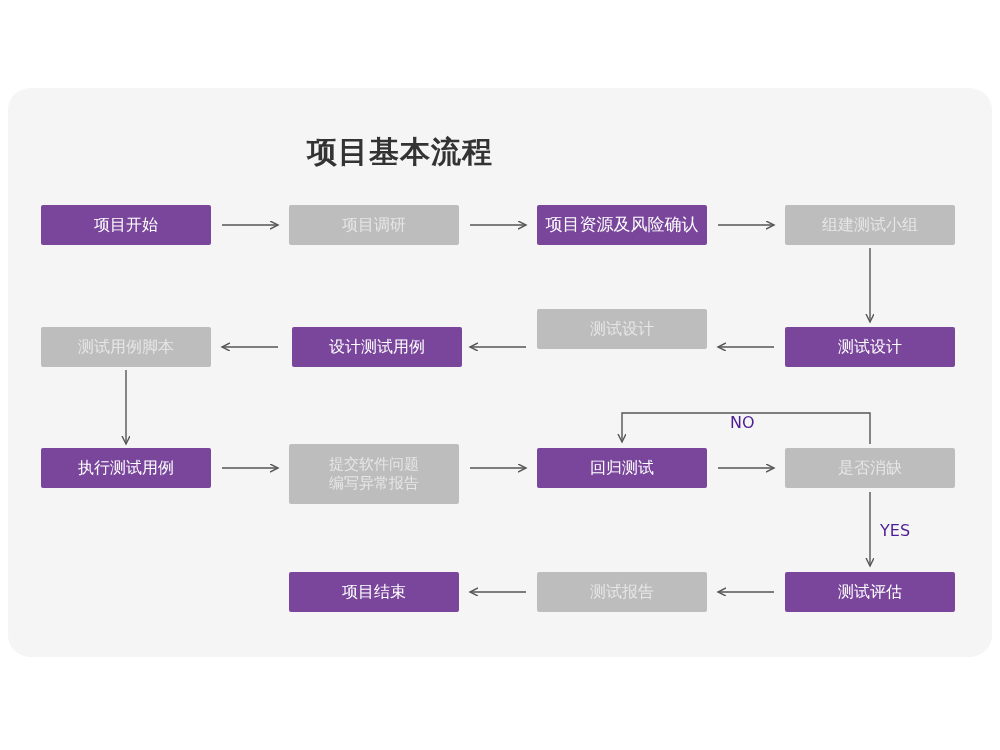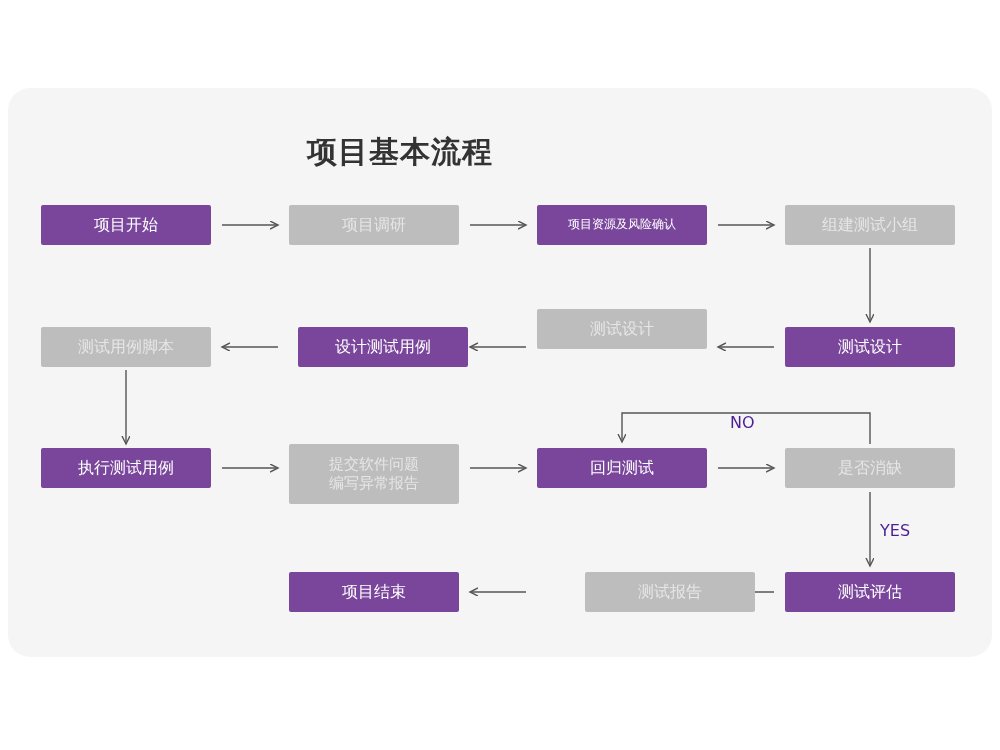--- a/index.html
+++ b/index.html
@@ -57,21 +57,21 @@
     color: #ffffff;
   }
   .node.gray {
     background: #bdbdbd;
     color: #e6e6e6;
   }
   .node.tall {
     height: 60px;
     font-size: 15px;
   }
-  .node.small-text { font-size: 12px; }
+  .node.small-text { font-size: 17px; }
 
   
   #wires {
     position: absolute;
     left: 0;
     top: 0;
     width: 1000px;
     height: 750px;
     pointer-events: none;
   }
@@ -122,30 +122,30 @@
       <line x1="526" y1="592" x2="470" y2="592"></line>
     </g>
   </svg>
 
   <div class="node purple" style="left:41px; top:205px;">项目开始</div>
   <div class="node gray" style="left:289px; top:205px;">项目调研</div>
   <div class="node purple small-text" style="left:537px; top:205px;">项目资源及风险确认</div>
   <div class="node gray" style="left:785px; top:205px;">组建测试小组</div>
 
   <div class="node gray" style="left:41px; top:327px;">测试用例脚本</div>
-  <div class="node purple" style="left:298px; top:327px;">设计测试用例</div>
+  <div class="node purple" style="left:292px; top:327px;">设计测试用例</div>
   <div class="node gray" style="left:537px; top:309px;">测试设计</div>
   <div class="node purple" style="left:785px; top:327px;">测试设计</div>
 
   <div class="node purple" style="left:41px; top:448px;">执行测试用例</div>
   <div class="node gray tall" style="left:289px; top:444px;">提交软件问题
 编写异常报告</div>
   <div class="node purple" style="left:537px; top:448px;">回归测试</div>
   <div class="node gray" style="left:785px; top:448px;">是否消缺</div>
 
   <div class="node purple" style="left:289px; top:572px;">项目结束</div>
-  <div class="node gray" style="left:537px; top:572px;margin-left:48px;">测试报告</div>
+  <div class="node gray" style="left:537px; top:572px;">测试报告</div>
   <div class="node purple" style="left:785px; top:572px;">测试评估</div>
 
   <div class="edge-label" style="left:730px; top:413px;">NO</div>
   <div class="edge-label" style="left:880px; top:521px;">YES</div>
 
 </div>
 
 </body></html>

